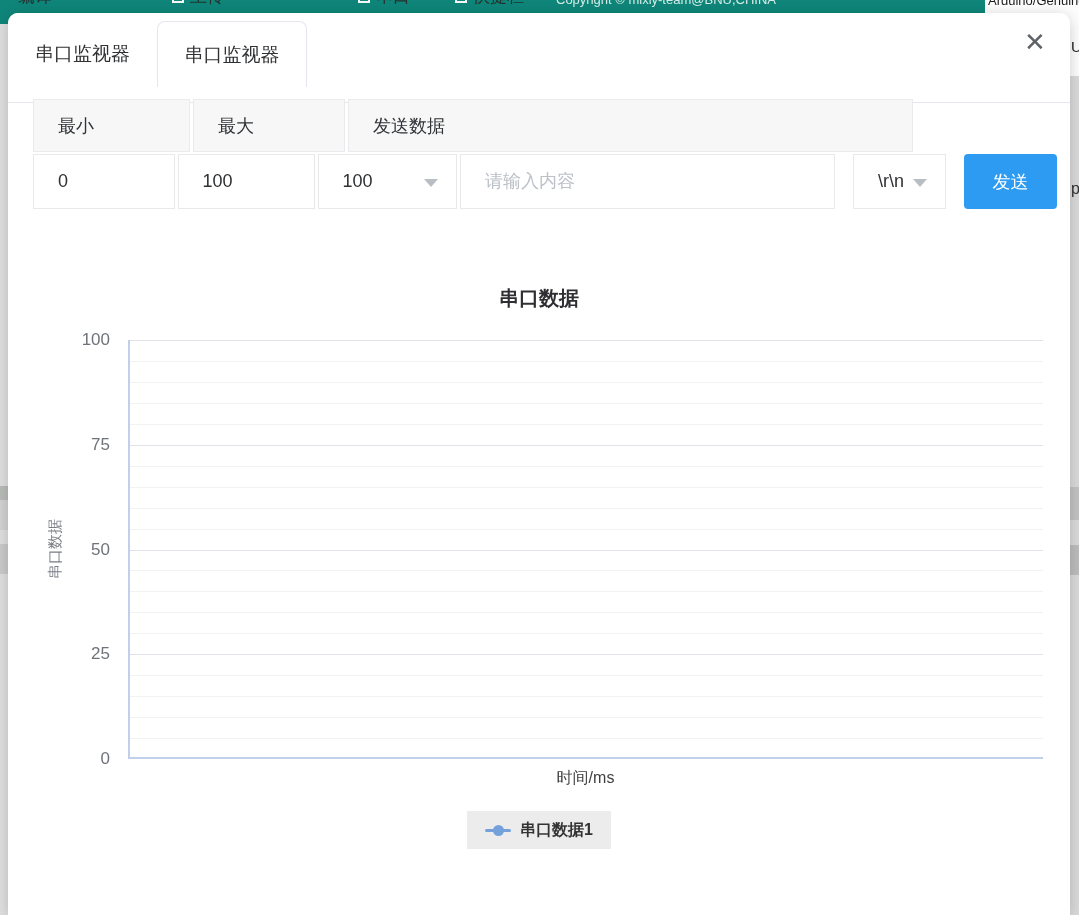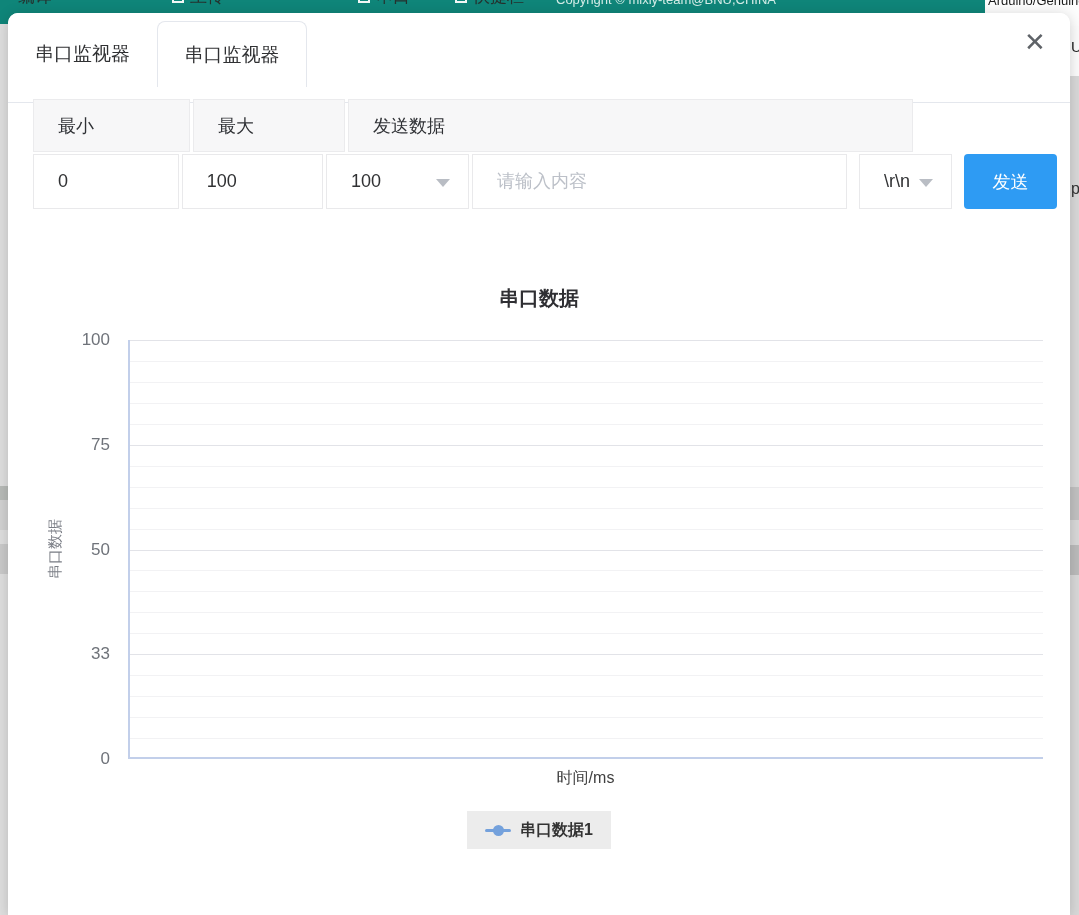--- a/index.html
+++ b/index.html
@@ -51,21 +51,21 @@
   .in-cell { position:relative; height:55px; background:#fff; border:1px solid #e9e9eb; }
   .in-cell input { width:100%; height:100%; border:none; outline:none; background:transparent;
     padding-left:24px; font-size:18px; color:#303133; font-family:inherit; }
   .in-cell input::placeholder { color:#bcc0c8; }
   .w1{width:157px;} .w2{width:152px;} .w3{width:152px;} .w4{width:565px;}
   .caret { position:absolute; right:18px; top:50%; margin-top:-3px; width:0; height:0;
     border-left:7px solid transparent; border-right:7px solid transparent;
     border-top:8px solid #b9bdc4; }
   .select-box { position:relative; display:flex; align-items:center; padding-left:24px;
     font-size:18px; color:#303133; cursor:pointer; }
-  .send-group { display:flex; gap:12px; width:612px; }
+  .send-group { display:flex; gap:18px; width:612px; }
   .send-input { width:375px; }
   .send-eol { width:93px; }
   .send-btn { width:93px; height:55px; background:#2e9bf3; border:none; border-radius:4px;
     color:#fff; font-size:18px; cursor:pointer; font-family:inherit; }
 
   
   .chart-title { position:absolute; left:0; top:272px; width:100%; text-align:center;
     font-size:20px; font-weight:700; color:#2f2f33; }
   .plot { position:absolute; left:120px; top:327px; width:915px; height:419px;
     border-left:2px solid #c2cfea; border-bottom:2px solid #c2cfea; }
@@ -167,21 +167,21 @@
           </div>
           <button class="send-btn">发送</button>
         </div>
       </div>
     </div>
 
     <div class="chart-title">串口数据</div>
 
     <div>
         <div class="y-tick" style="top: 735px;">0</div>
-        <div class="y-tick" style="top: 630.25px;">33</div>
+        <div class="y-tick" style="top: 630.25px;">25</div>
         <div class="y-tick" style="top: 525.5px;">50</div>
         <div class="y-tick" style="top: 420.75px;">75</div>
         <div class="y-tick" style="top: 316px;">100</div>
       </div>
 
     <div class="y-name">串口数据</div>
 
     <div class="plot">
         <div class="gridline" style="top: 398.05px;"></div>
         <div class="gridline" style="top: 377.1px;"></div>

